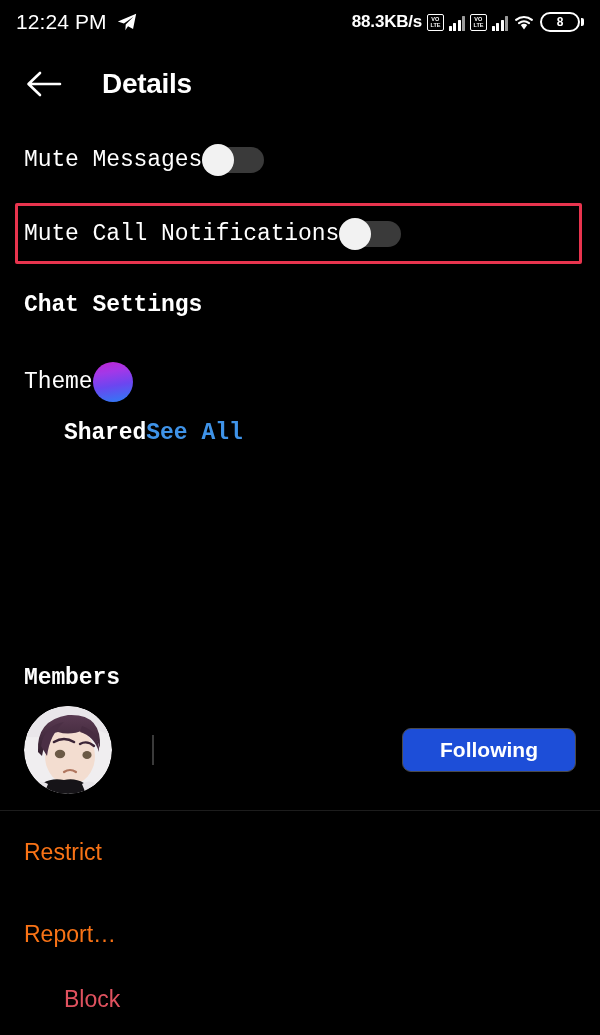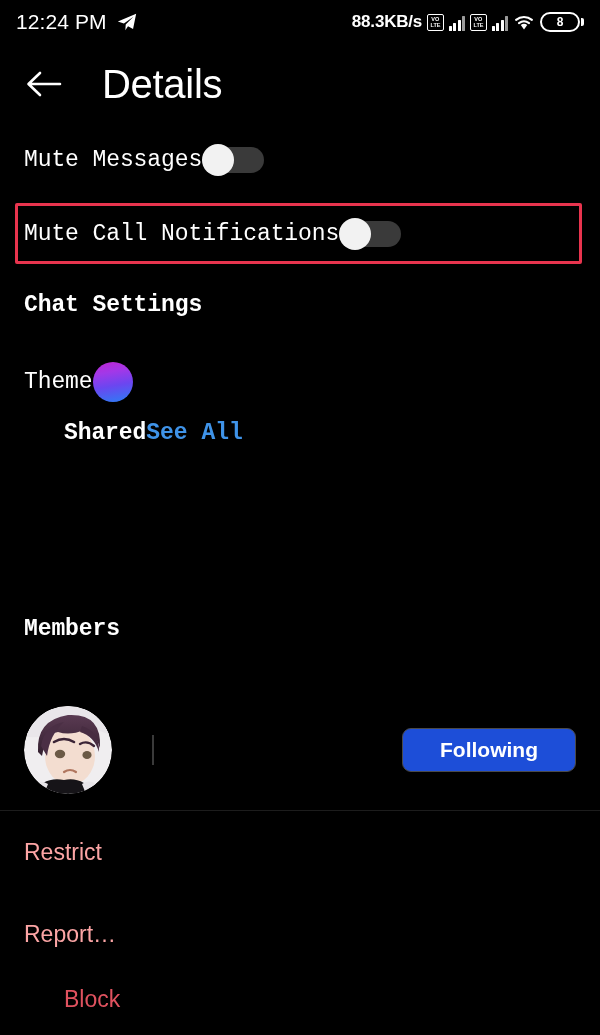--- a/index.html
+++ b/index.html
@@ -46,21 +46,21 @@
     color:#fff; font-size:12px; font-weight:bold;
   }
   .battery-cap { width:3px; height:8px; background:#fff; border-radius:0 2px 2px 0; }
 
   
   .header {
     position:absolute; top:44px; left:0; width:600px; height:80px;
     display:flex; align-items:center; padding-left:24px; gap:38px;
   }
   .back-arrow { width:40px; height:30px; flex:0 0 auto; cursor:pointer; }
-  .page-title { color:#fff; font-size:40px; font-weight:normal; letter-spacing:-0.3px; }
+  .page-title { color:#fff; font-size:28px; font-weight:bold; letter-spacing:-0.3px; }
 
   
   .row {
     position:absolute; left:0; width:600px;
     display:flex; align-items:center; justify-content:flex-start;
     padding:0 24px;
     font-family:Liberation Mono, monospace;
   }
   .row-label { color:#fff; font-size:23px; font-weight:normal; letter-spacing:-0.1px; }
   .row-label.bold { font-weight:bold; }
@@ -116,21 +116,21 @@
   }
 
   .divider {
     position:absolute; left:0; top:810px; width:600px; height:1px;
     background:#1c1c1c;
   }
 
   .action-item {
     position:absolute; left:0; width:600px; padding:0 24px;
     display:flex; align-items:center;
-    color:#fca5a5; font-size:23px; cursor:pointer;
+    color:#f97316; font-size:23px; cursor:pointer;
   }
   .action-item.danger { color:#e0525f;margin-left:40px; }
 </style>
 </head>
 <body>
 
 <div class="screen">
 
   <div class="statusbar">
     <div class="sb-left">
@@ -205,21 +205,21 @@
   <div class="row" style="top:360px; height:44px;">
     <span class="row-label">Theme</span>
     <span class="theme-swatch"></span>
   </div>
 
   <div class="row" style="top:416px; height:34px;margin-left:40px;">
     <span class="row-label bold">Shared</span>
     <span class="see-all">See All</span>
   </div>
 
-  <div class="row" style="top:612px; height:34px;">
+  <div class="row" style="top:661px; height:34px;">
     <span class="row-label bold">Members</span>
   </div>
 
   <div class="member-row">
     <span class="avatar">
       <svg viewBox="0 0 88 88">
         <defs>
           <clipPath id="avclip">
               <circle cx="44" cy="44" r="44"></circle>
             </clipPath>

